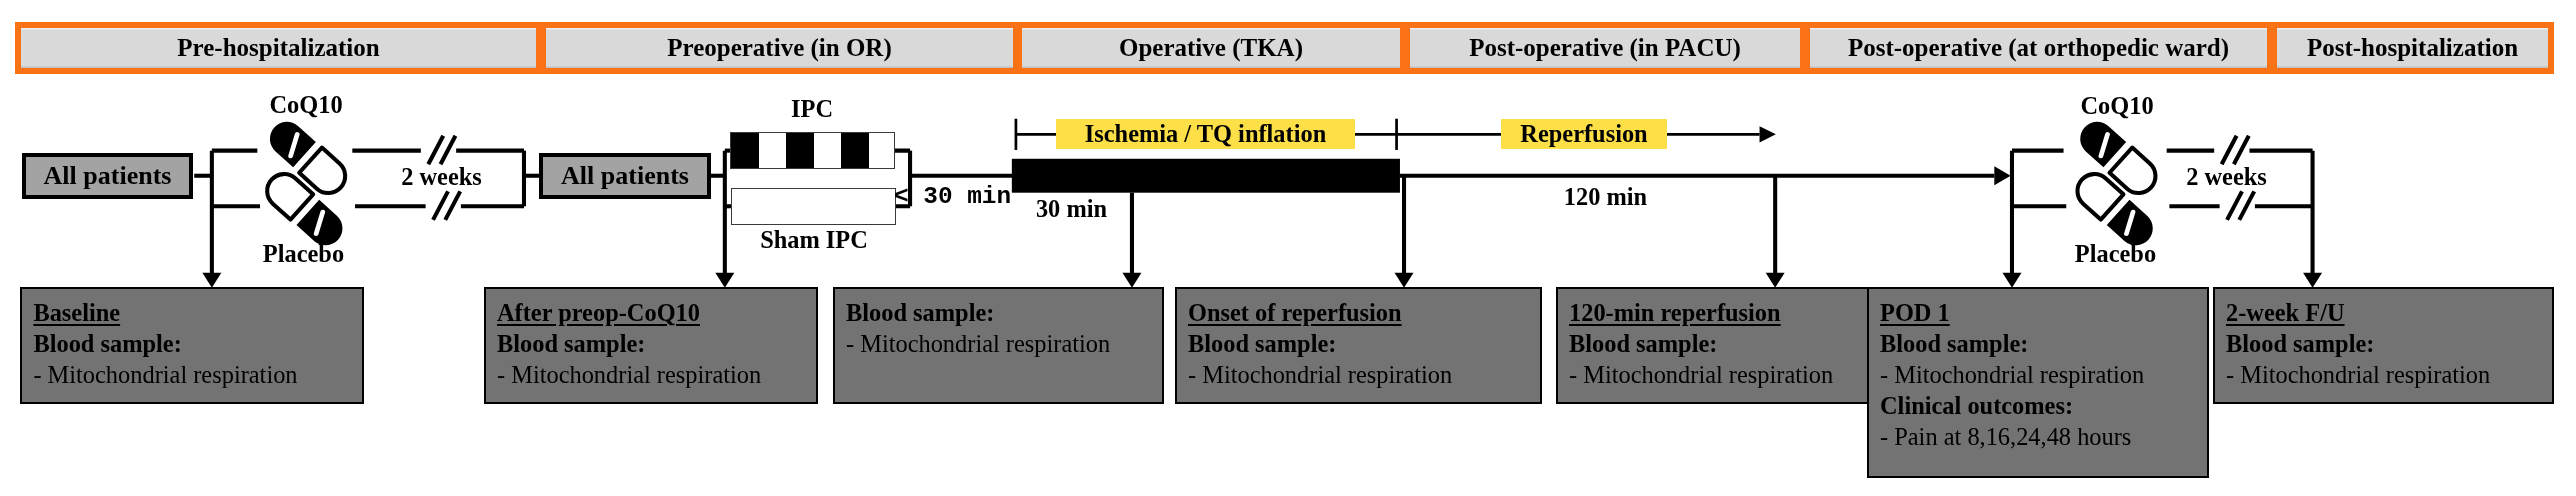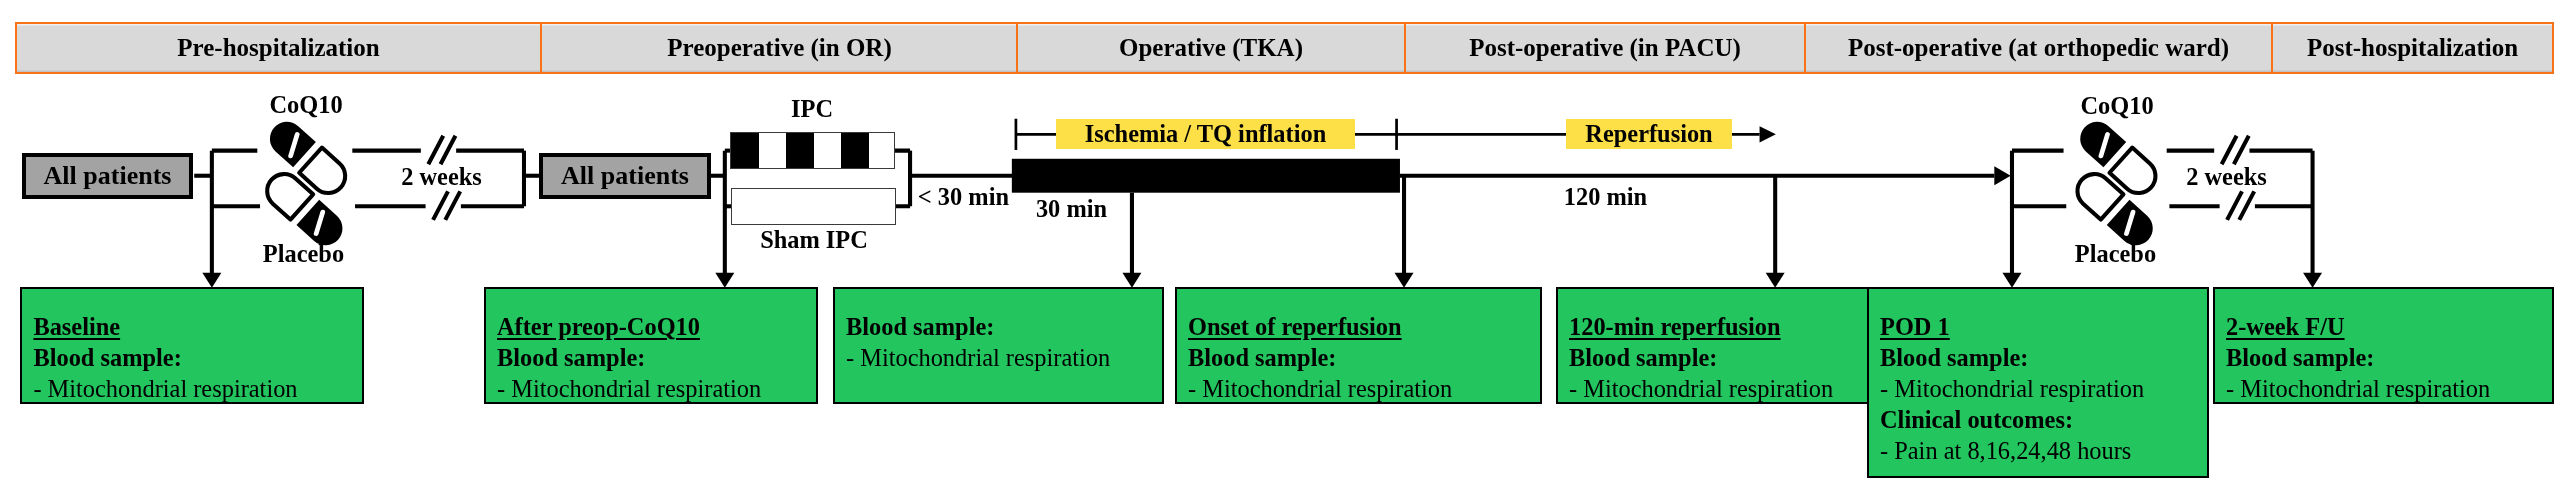--- a/index.html
+++ b/index.html
@@ -8,46 +8,46 @@
     width:2576px;
     height:496px;
     background:#ffffff;
     font-family:"Liberation Serif","DejaVu Serif",serif;
     color:#000;
     overflow:hidden;
   }
   svg.wires{position:absolute;left:0;top:0;z-index:1;}
   .hcell{
     position:absolute;top:22px;height:52px;
-    background:#d9d9d9;border:2px solid #f97316;box-sizing:border-box;
+    background:#d9d9d9;border:6px solid #f97316;box-sizing:border-box;
     display:flex;align-items:center;justify-content:center;
     font-weight:bold;font-size:25px;z-index:2;
     box-shadow:inset 0 1.4px 0 #efefef, inset 0 -1.4px 0 #c2c2c2;
   }
   .apbox{
     position:absolute;border:4.1px solid #000;background:#a3a3a3;box-sizing:border-box;
     display:flex;align-items:center;justify-content:center;
     font-weight:bold;font-size:26px;z-index:3;
   }
   .devbox{position:absolute;box-sizing:border-box;z-index:3;}
   .ipc-striped{
     border:1.4px solid #3a3a3a;
     background:repeating-linear-gradient(90deg,#000 0 28px,#fff 28px 55px);
   }
   .ipc-sham{border:1.4px solid #3a3a3a;background:#fff;}
   .lbl{
     position:absolute;font-weight:bold;font-size:24.4px;text-align:center;
     line-height:30px;height:30px;z-index:4;white-space:nowrap;
   }
   .lbl.bg{background:#fde047;}
-  .lbl.right{text-align:right;}
+  .lbl.right{text-align:right;font-family:Liberation Mono, monospace;}
   .obox{
-    position:absolute;top:287px;height:117px;background:#22c55e;
+    position:absolute;top:287px;height:117px;background:#737373;
     border:2px solid #000;box-sizing:border-box;
-    padding:22px 11px;font-size:24.4px;line-height:31px;z-index:3;
+    padding:8px 11px;font-size:24.4px;line-height:31px;z-index:3;
     white-space:nowrap;
   }
   .obox .title{
     font-weight:bold;text-decoration:underline;
     text-decoration-thickness:2px;text-underline-offset:3.4px;
   }
   .obox .heading{font-weight:bold;}
   .obox.tall{height:191px;}
 </style>
 </head>
@@ -153,21 +153,21 @@
   <div class="devbox ipc-striped" style="left:730px;top:132px;width:165px;height:37px;"></div>
   <div class="devbox ipc-sham" style="left:731px;top:188px;width:165px;height:37px;"></div>
 
   <div class="lbl" style="left:238px;top:90px;width:136px;">CoQ10</div>
   <div class="lbl" style="left:232px;top:239px;width:143px;">Placebo</div>
   <div class="lbl" style="left:382px;top:162px;width:119px;">2 weeks</div>
   <div class="lbl" style="left:744px;top:94px;width:136px;">IPC</div>
   <div class="lbl" style="left:729px;top:225px;width:170px;">Sham IPC</div>
   <div class="lbl right" style="left:894px;top:182px;width:115px;">&lt; 30 min</div>
   <div class="lbl bg" style="left:1056px;top:119px;width:299px;">Ischemia / TQ inflation</div>
-  <div class="lbl bg" style="left:1566px;top:119px;width:166px;">Reperfusion</div>
+  <div class="lbl bg" style="left:1501px;top:119px;width:166px;">Reperfusion</div>
   <div class="lbl" style="left:1017px;top:194px;width:109px;">30 min</div>
   <div class="lbl" style="left:1551px;top:182px;width:109px;">120 min</div>
   <div class="lbl" style="left:2049px;top:91px;width:136px;">CoQ10</div>
   <div class="lbl" style="left:2044px;top:239px;width:143px;">Placebo</div>
   <div class="lbl" style="left:2167px;top:162px;width:119px;">2 weeks</div>
 
   <div class="obox" style="left:20.4px;width:344px;">
     <div class="title">Baseline</div>
     <div class="heading">Blood sample:</div>
     <div>- Mitochondrial respiration</div>

